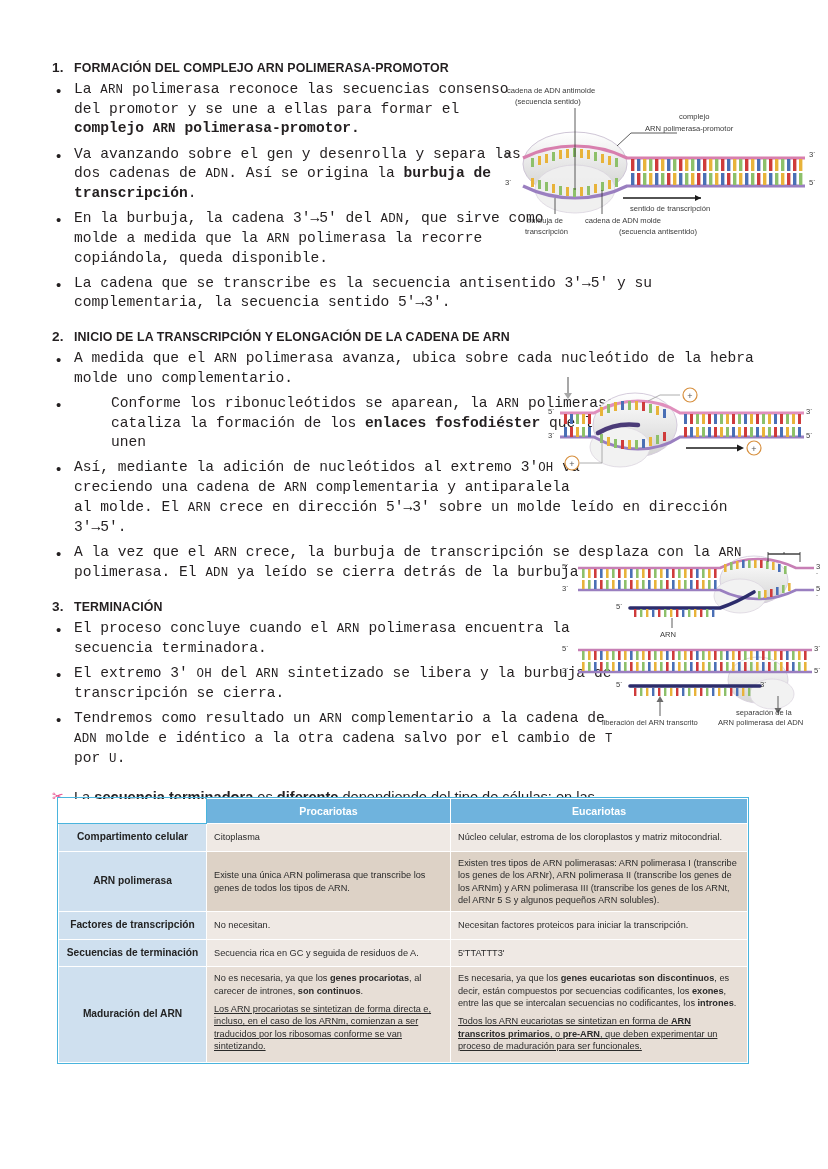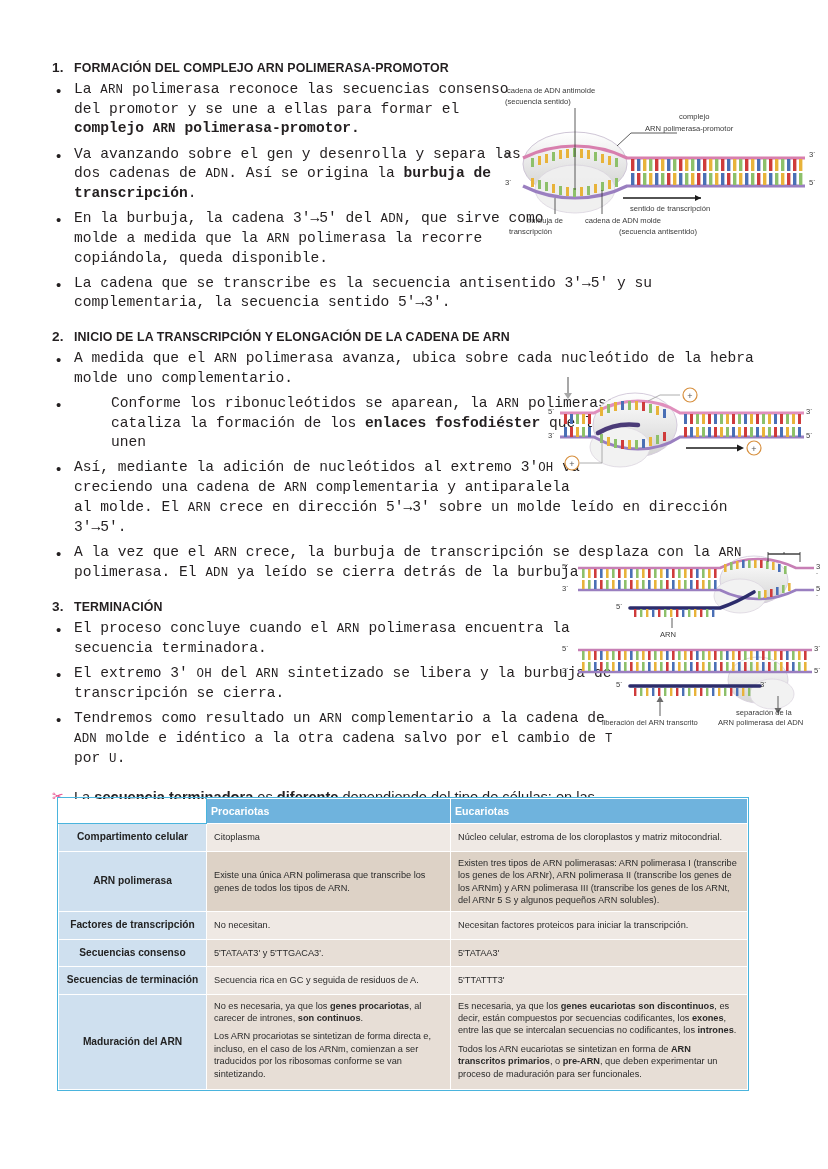--- a/index.html
+++ b/index.html
@@ -138,37 +138,37 @@
     background: #ffffff;
     border: none;
     border-right: 1.5px solid #4ab4dd;
     border-bottom: 1.5px solid #4ab4dd;
   }
   table.cmp th.hd {
     background: #6fb3dd;
     color: #ffffff;
     font-size: 10.6px;
     font-weight: bold;
-    text-align: left;
+    text-align: center;
     padding: 6px 4px;
     border-color: #ffffff;
   }
   table.cmp td.rowhead {
     background: #cfe0ef;
     font-size: 10.2px;
     font-weight: bold;
     text-align: center;
     color: #232323;
     padding: 7px 5px;
   }
   table.cmp td.cell-a { background: #efe9e4; }
   table.cmp td.cell-b { background: #ddd2c6; }
   table.cmp td.cell-c { background: #e7ded6; }
   table.cmp td p { margin: 0 0 6px 0; }
-  table.cmp td p:last-child { margin-bottom: 4px; }
+  table.cmp td p:last-child { margin-bottom: 4px; text-decoration: underline; }
   td.top { vertical-align: top; }
 </style>
 </head>
 <body>
 
 <div class="page">
 
   <div class="content">
 
     <div class="sect-head">
@@ -358,26 +358,26 @@
       <line x1="97" y1="104" x2="97" y2="128" stroke="#333" stroke-width="0.8"></line>
       <line x1="126" y1="47" x2="172" y2="47" stroke="#333" stroke-width="0.8"></line>
       <line x1="126" y1="47" x2="112" y2="60" stroke="#333" stroke-width="0.8"></line>
       <line x1="50" y1="112" x2="50" y2="128" stroke="#333" stroke-width="0.8"></line>
 
       <line x1="118" y1="112" x2="196" y2="112" stroke="#1a1a1a" stroke-width="1.3"></line>
       <path d="M196,112 l-6,-3 l0,6 z" fill="#1a1a1a"></path>
     </svg>
 
     <span class="dlabel" style="left:2px; top:0px;">cadena de ADN antimolde</span>
-    <span class="dlabel" style="left:0; top:11px;">(secuencia sentido)</span>
+    <span class="dlabel" style="left:10px; top:11px;">(secuencia sentido)</span>
     <span class="dlabel" style="left:174px; top:26px;">complejo</span>
     <span class="dlabel" style="left:140px; top:38px;">ARN polimerasa-promotor</span>
     <span class="dlabel" style="left:125px; top:118px;">sentido de transcripción</span>
     <span class="dlabel" style="left:22px; top:130px;">burbuja de</span>
-    <span class="dlabel" style="left:4px; top:141px;">transcripción</span>
+    <span class="dlabel" style="left:20px; top:141px;">transcripción</span>
     <span class="dlabel" style="left:80px; top:130px;">cadena de ADN molde</span>
     <span class="dlabel" style="left:80px; top:141px;padding-left:34px;">(secuencia antisentido)</span>
 
     <span class="tick" style="left:0px; top:64px;">5´</span>
     <span class="tick" style="left:0px; top:92px;">3´</span>
     <span class="tick" style="left:304px; top:64px;">3´</span>
     <span class="tick" style="left:304px; top:92px;">5´</span>
   </div>
 
   <div class="diagram" style="left:560px; top:375px; width:262px; height:110px;">
@@ -777,25 +777,20 @@
           <td class="rowhead">ARN polimerasa</td>
           <td class="cell-b top">Existe una única ARN polimerasa que transcribe los genes de todos los tipos de ARN.</td>
           <td class="cell-b top">Existen tres tipos de ARN polimerasas: ARN polimerasa I (transcribe los genes de los ARNr), ARN polimerasa II (transcribe los genes de los ARNm) y ARN polimerasa III (transcribe los genes de los ARNt, del ARNr 5 S y algunos pequeños ARN solubles).</td>
         </tr>
         <tr>
           <td class="rowhead">Factores de transcripción</td>
           <td class="cell-a top">No necesitan.</td>
           <td class="cell-a top">Necesitan factores proteicos para iniciar la transcripción.</td>
         </tr>
         <tr>
-          <td class="rowhead">Secuencias consenso</td>
-          <td class="cell-c top">5'TATAAT3' y 5'TTGACA3'.</td>
-          <td class="cell-c top">5'TATAA3'</td>
-        </tr>
-        <tr>
           <td class="rowhead">Secuencias de terminación</td>
           <td class="cell-a top">Secuencia rica en GC y seguida de residuos de A.</td>
           <td class="cell-a top">5'TTATTT3'</td>
         </tr>
         <tr>
           <td class="rowhead">Maduración del ARN</td>
           <td class="cell-c top">
             <p>No es necesaria, ya que los <b>genes procariotas</b>, al carecer de intrones, <b>son continuos</b>.</p>
             <p>Los ARN procariotas se sintetizan de forma directa e, incluso, en el caso de los ARNm, comienzan a ser traducidos por los ribosomas conforme se van sintetizando.</p>
           </td>

